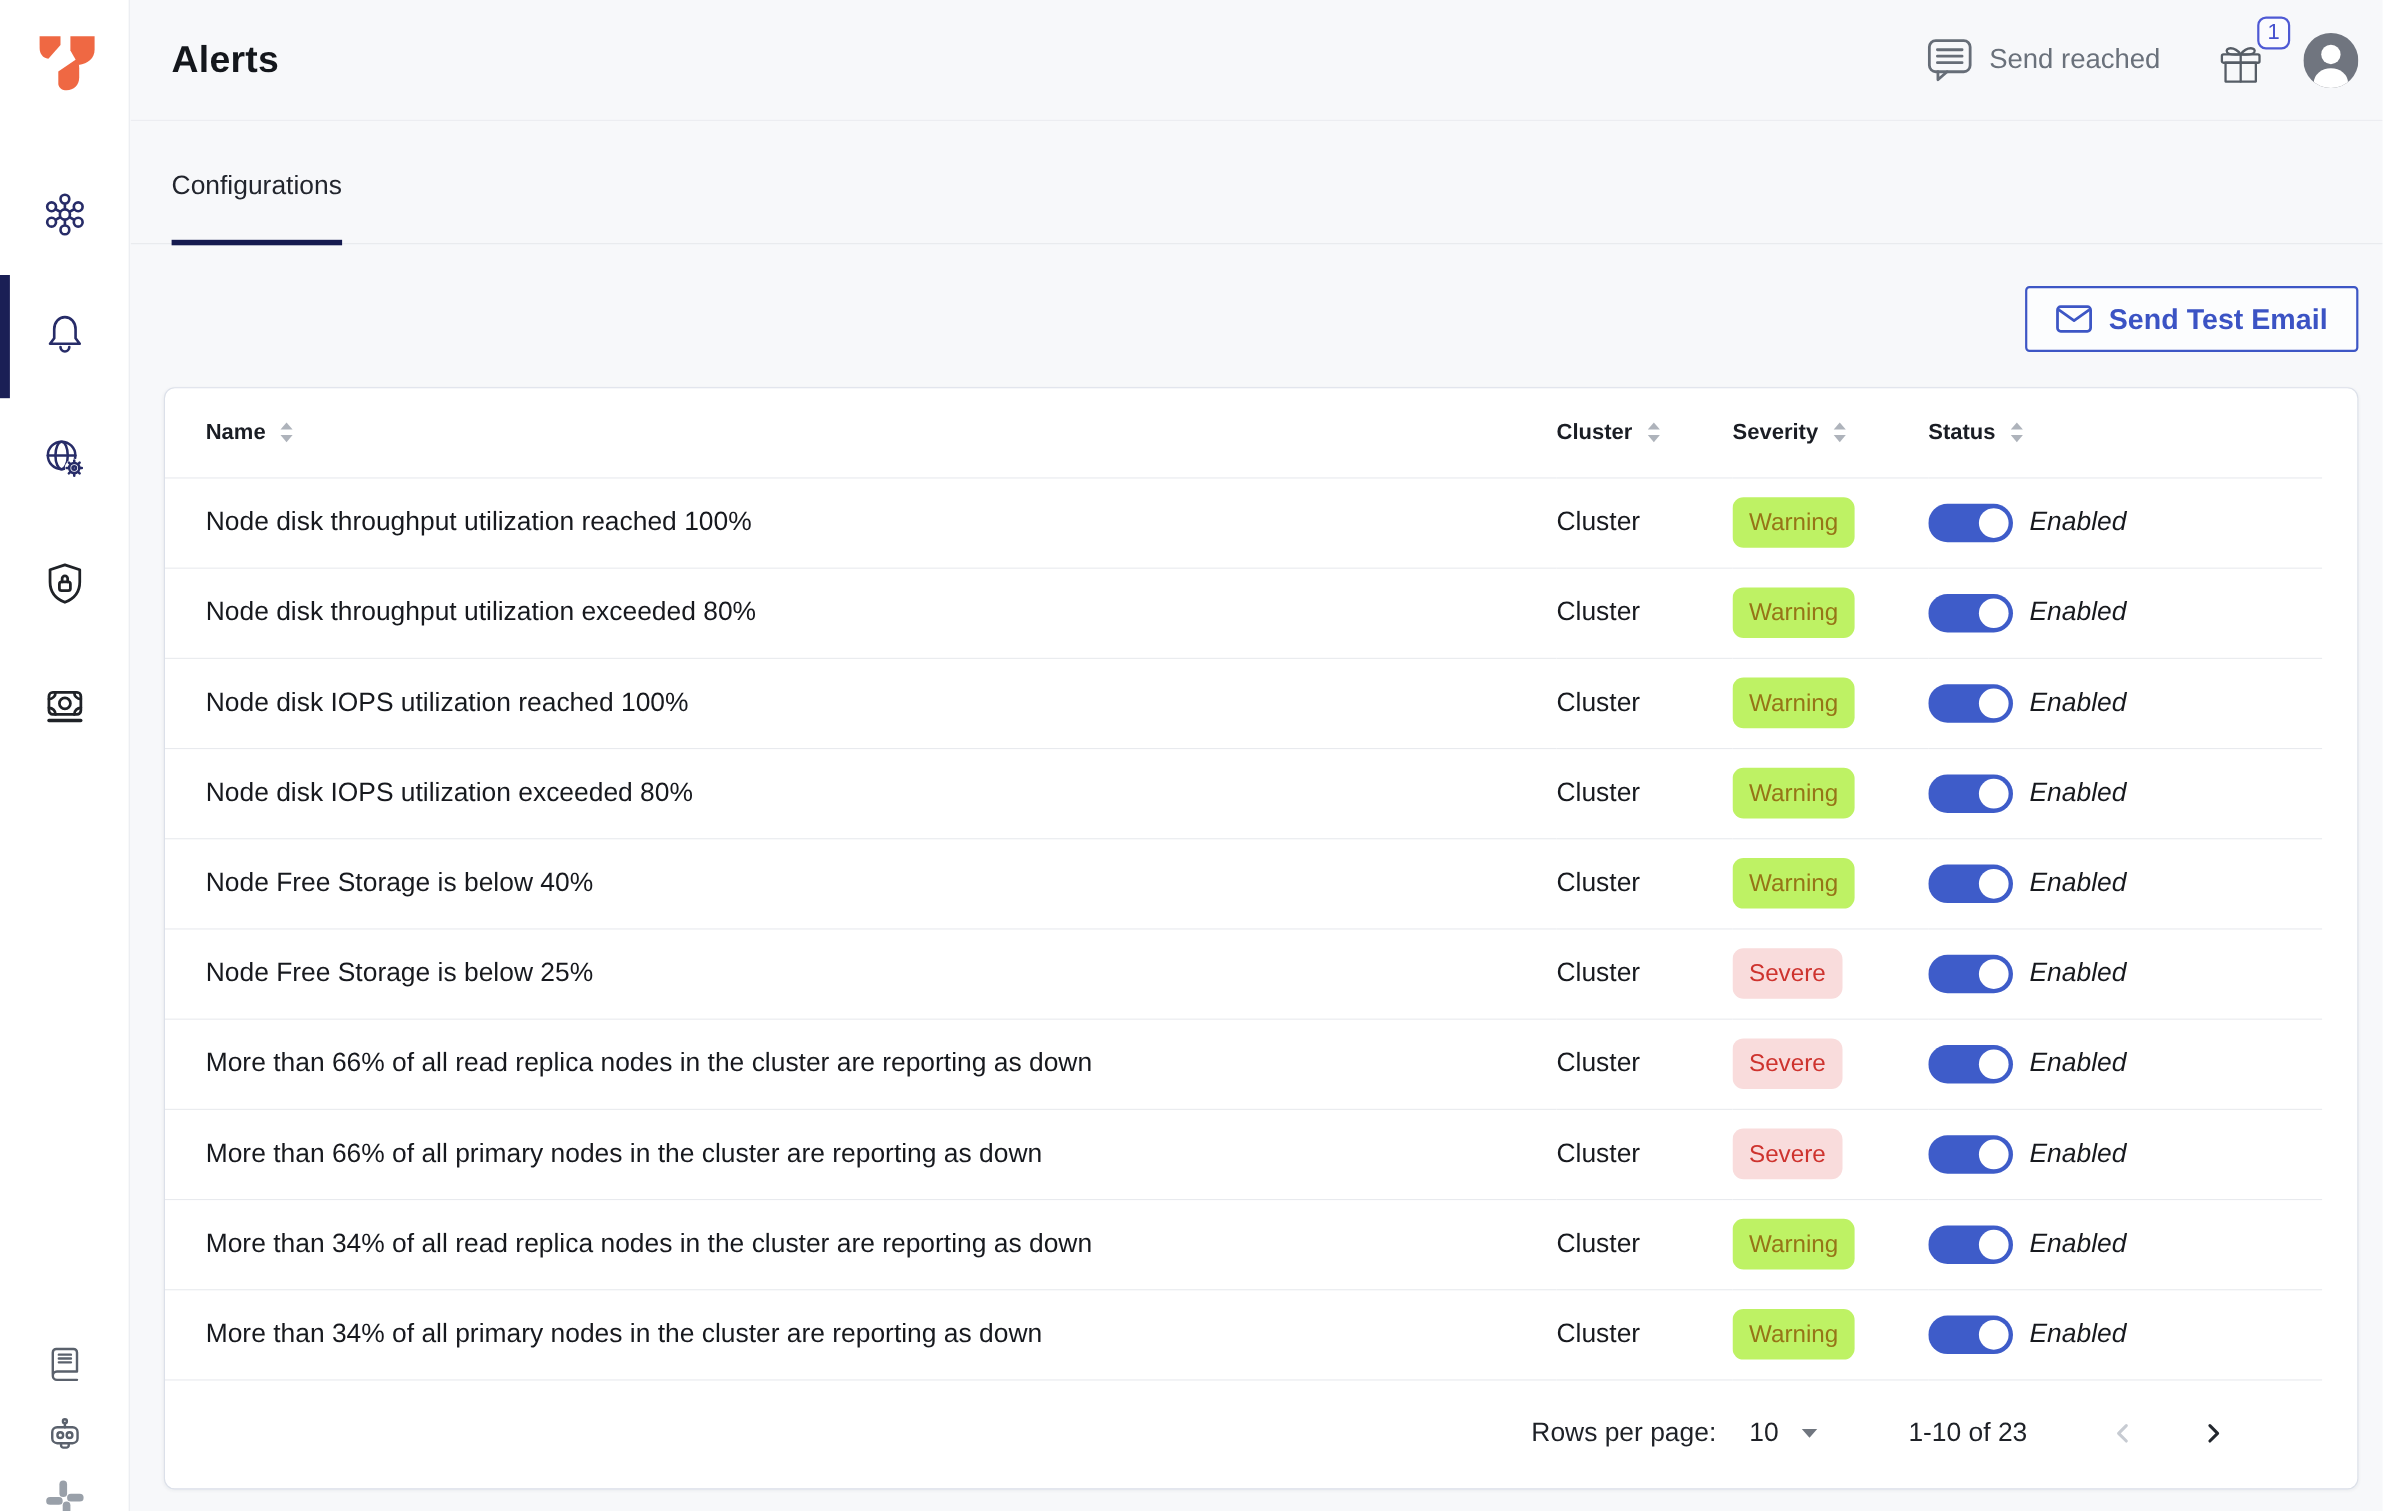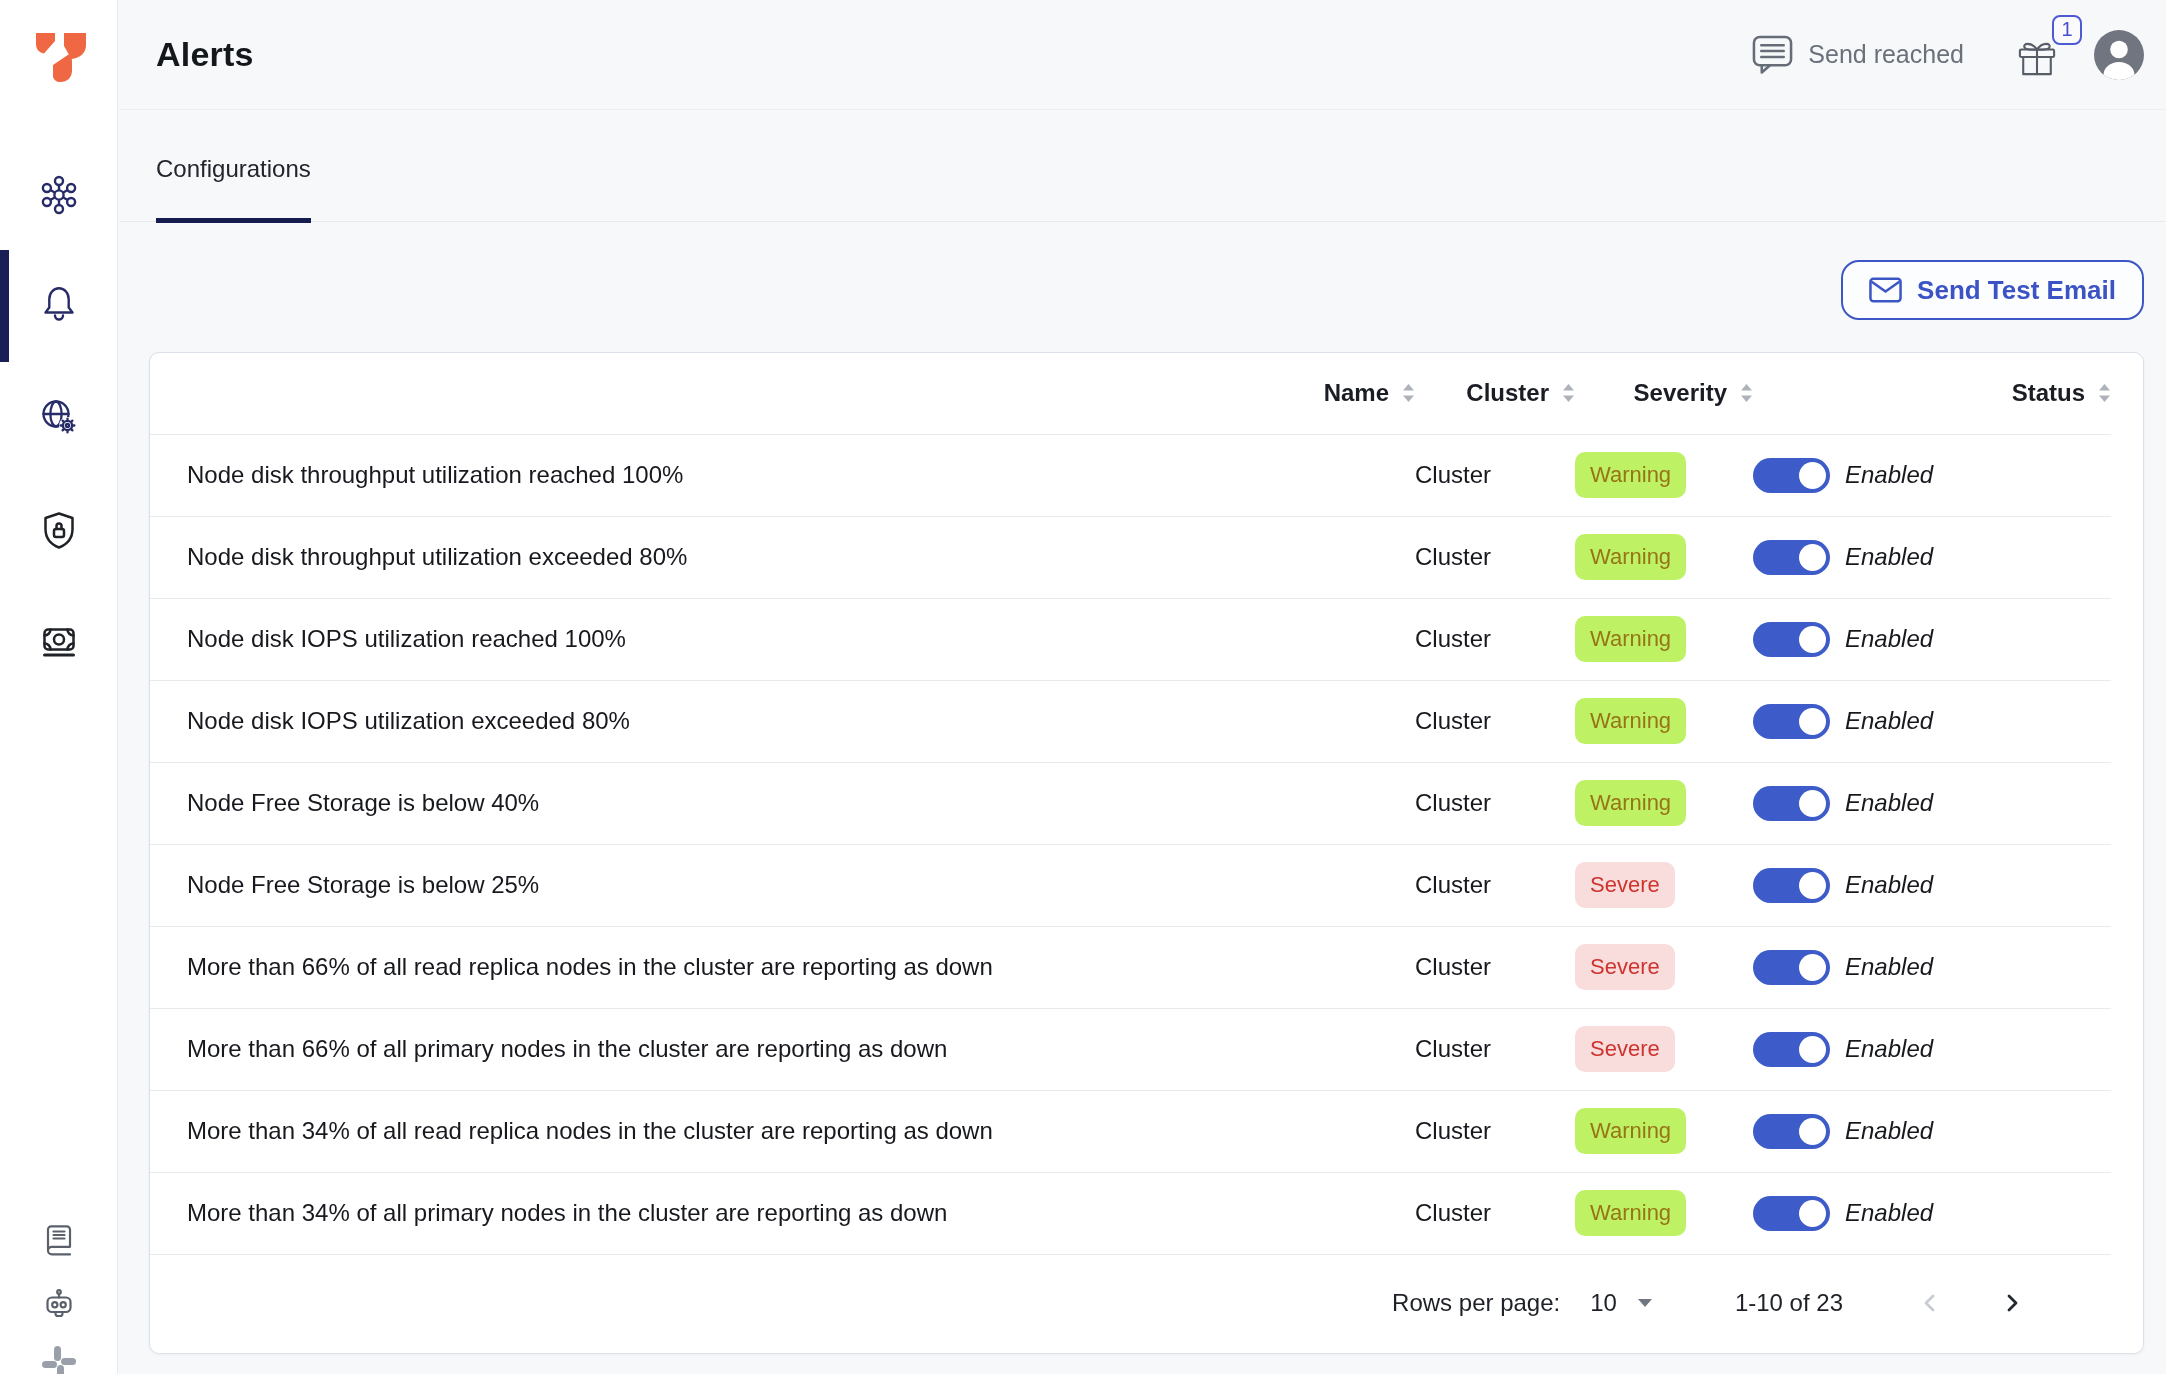--- a/index.html
+++ b/index.html
@@ -57,38 +57,38 @@
   }
   .tab.active::after {
     content:""; position:absolute; left:0; right:0; bottom:-1px;
     height:5px; background:#161B50;
   }
 
   .toolbar { display:flex; justify-content:flex-end; padding:38px 22px 0 0; }
   .btn-test-email {
     display:flex; align-items:center; gap:15px;
     height:60px; padding:0 26px; background:#FCFDFE;
-    border:2px solid #3D56C5; border-radius:18px;
+    border:2px solid #3D56C5; border-radius:4px;
     color:#3B53C4; font-size:26px; font-weight:700;
     font-family:inherit; cursor:pointer;
   }
 
   
   .card {
     position:absolute; left:30px; top:352px; width:1995px; height:1002px;
     background:#FFFFFF; border:1px solid #DCE0E9; border-radius:10px;
     box-shadow:0 1px 3px rgba(25,30,60,.05);
   }
   .tablewrap { margin-right:32px; }
   table { width:100%; border-collapse:collapse; table-layout:fixed; }
   col.c-name { width:1265px; } col.c-source { width:160px; }
   col.c-sev { width:178px; }  col.c-status { width:auto; }
   th {
-    height:81px; text-align:right; vertical-align:middle;
-    font-size:24px; font-weight:700; color:#1A1D24;
+    height:81px; text-align:left; vertical-align:middle;
+    font-size:20px; font-weight:700; color:#1A1D24;
     border-bottom:1px solid #E8EAEE; cursor:pointer;
   }
   th.th-name { padding-left:37px; }
   .th-inner { display:inline-flex; align-items:center; gap:13px; }
   td {
     height:82px; vertical-align:middle;
     font-size:24px; color:#17191E;
     border-bottom:1px solid #E8EAEE;
     white-space:nowrap; overflow:hidden;
   }

